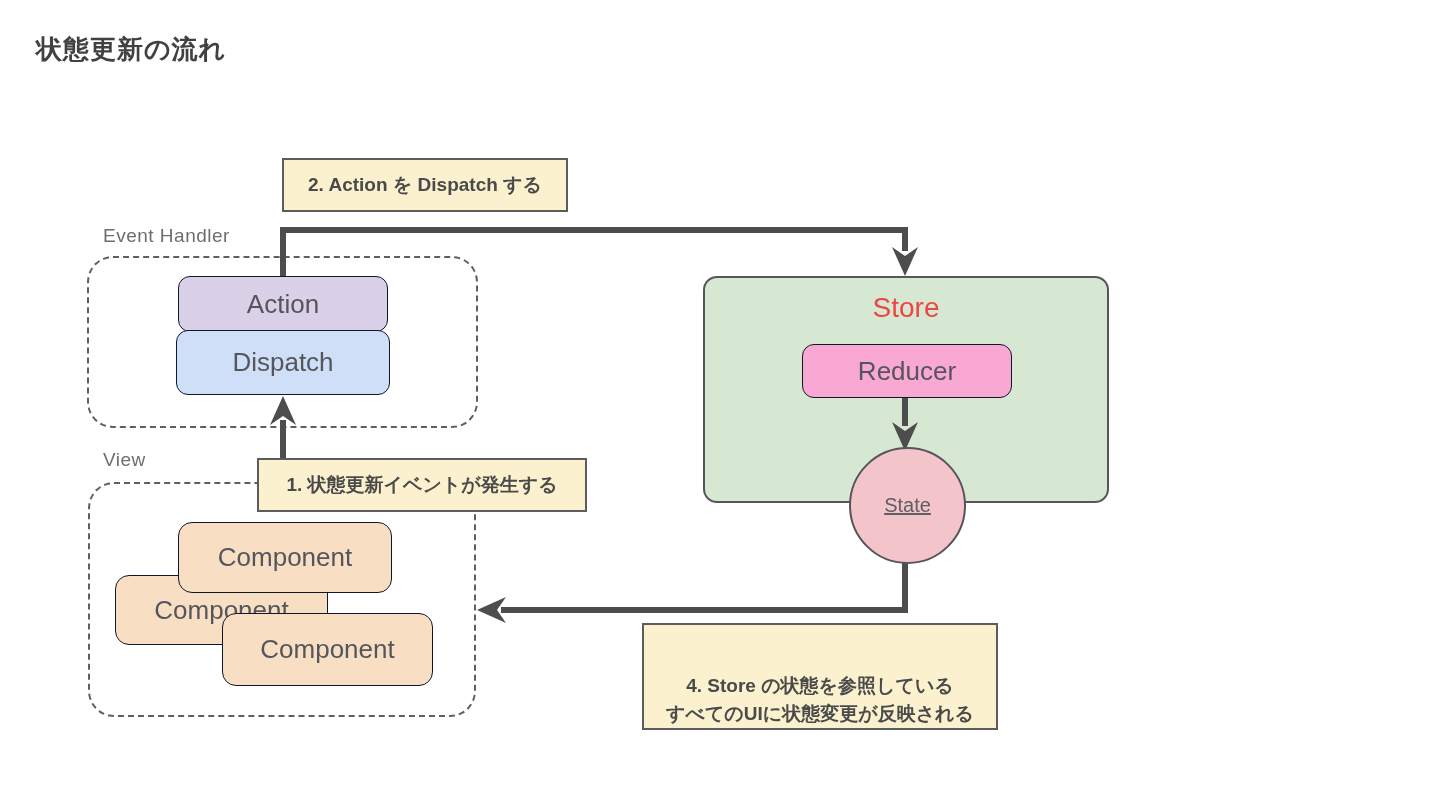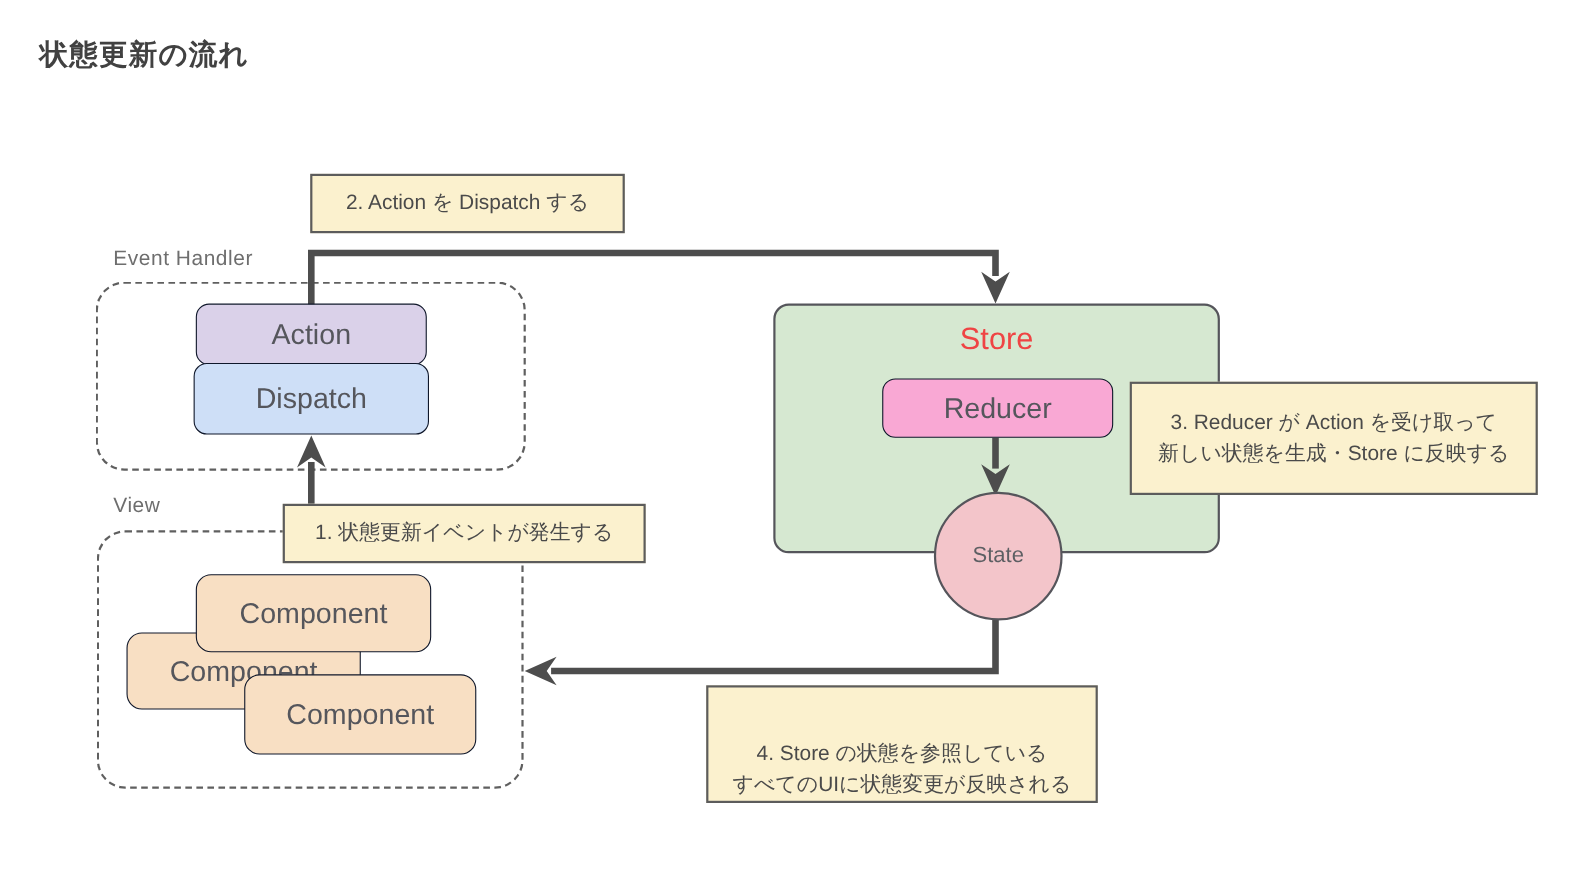--- a/index.html
+++ b/index.html
@@ -34,27 +34,27 @@
     background:#d6e8d1;border:2px solid #55555b;border-radius:14px;
   }
   .store-title{
     left:703px;top:292px;width:406px;text-align:center;
     font-size:28px;color:#ef4444;
   }
   .state-circle{
     left:849px;top:447px;width:117px;height:117px;border-radius:50%;
     background:#f3c5ca;border:2px solid #55555b;
     display:flex;align-items:center;justify-content:center;
-    font-size:20px;color:#5d5f63;
+    font-size:20px;color:#5d5f63;text-decoration:underline;
   }
 
   .note{
     background:#fbf1ce;border:2px solid #5c5c5c;
     display:flex;flex-direction:column;align-items:center;justify-content:center;
-    font-weight:400;font-size:19px;color:#4a4a4a;line-height:28px;
+    font-weight:700;font-size:19px;color:#4a4a4a;line-height:28px;
     text-align:center;white-space:nowrap;
   }
 
   svg.arrow-layer{position:absolute;left:0;top:0;pointer-events:none;}
   .flow-line{fill:none;stroke:#4d4d4d;stroke-width:6;stroke-linejoin:miter;}
   .flow-head{fill:#4d4d4d;stroke:none;}
 </style>
 </head>
 <body>
 
@@ -108,22 +108,18 @@
   <div class="abs state-circle">
     <span>State</span>
   </div>
 
   <div class="abs note" style="left:282px;top:158px;width:286px;height:54px;">
     <span>2. Action を Dispatch する</span>
   </div>
   <div class="abs note" style="left:257px;top:458px;width:330px;height:54px;">
     <span>1. 状態更新イベントが発生する</span>
   </div>
-  <div class="abs note" style="left:1027px;top:347px;width:371px;height:103px;">
-    <span>3. Reducer が Action を受け取って</span>
-    <span>新しい状態を生成・Store に反映する</span>
-  </div>
   <div class="abs note" style="left:642px;top:623px;width:356px;height:107px;justify-content:flex-end;">
     <span>4. Store の状態を参照している</span>
     <span>すべてのUIに状態変更が反映される</span>
   </div>
 
 </div>
 
 </body></html>

